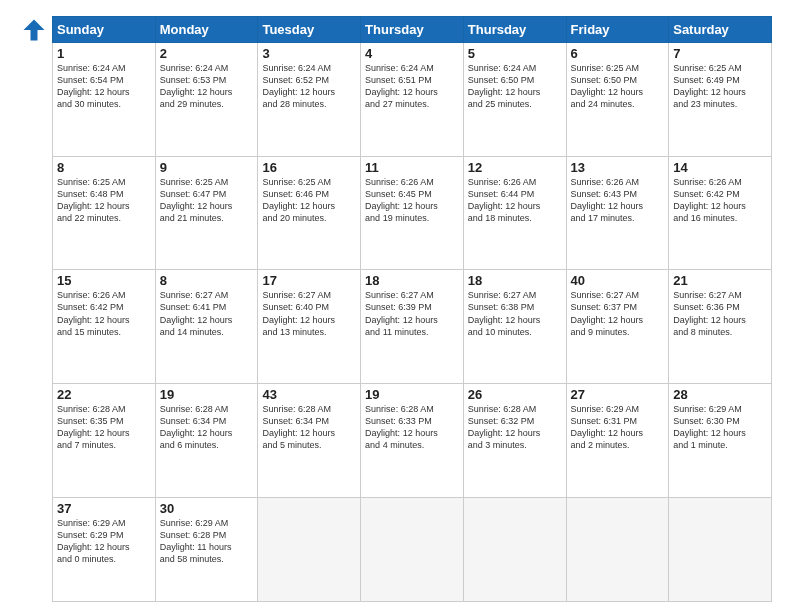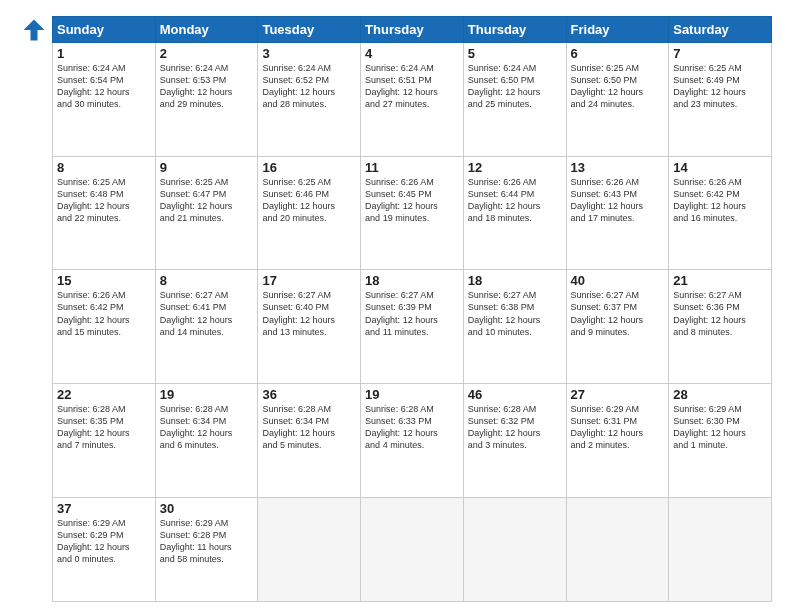--- a/index.html
+++ b/index.html
@@ -222,29 +222,29 @@
         <tr>
           <td>
             <span class="day-num">22</span>
             <div class="day-info">Sunrise: 6:28 AM<br>Sunset: 6:35 PM<br>Daylight: 12 hours<br>and 7 minutes.</div>
           </td>
           <td>
             <span class="day-num">19</span>
             <div class="day-info">Sunrise: 6:28 AM<br>Sunset: 6:34 PM<br>Daylight: 12 hours<br>and 6 minutes.</div>
           </td>
           <td>
-            <span class="day-num">36</span>
+            <span class="day-num">43</span>
             <div class="day-info">Sunrise: 6:28 AM<br>Sunset: 6:34 PM<br>Daylight: 12 hours<br>and 5 minutes.</div>
           </td>
           <td>
             <span class="day-num">19</span>
             <div class="day-info">Sunrise: 6:28 AM<br>Sunset: 6:33 PM<br>Daylight: 12 hours<br>and 4 minutes.</div>
           </td>
           <td>
-            <span class="day-num">46</span>
+            <span class="day-num">26</span>
             <div class="day-info">Sunrise: 6:28 AM<br>Sunset: 6:32 PM<br>Daylight: 12 hours<br>and 3 minutes.</div>
           </td>
           <td>
             <span class="day-num">27</span>
             <div class="day-info">Sunrise: 6:29 AM<br>Sunset: 6:31 PM<br>Daylight: 12 hours<br>and 2 minutes.</div>
           </td>
           <td>
             <span class="day-num">28</span>
             <div class="day-info">Sunrise: 6:29 AM<br>Sunset: 6:30 PM<br>Daylight: 12 hours<br>and 1 minute.</div>
           </td>

